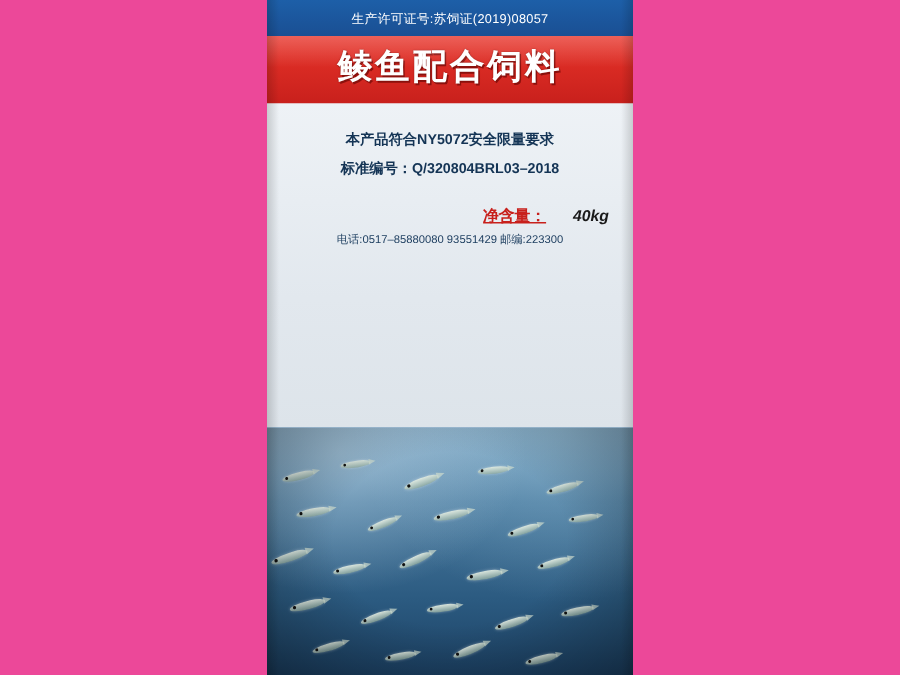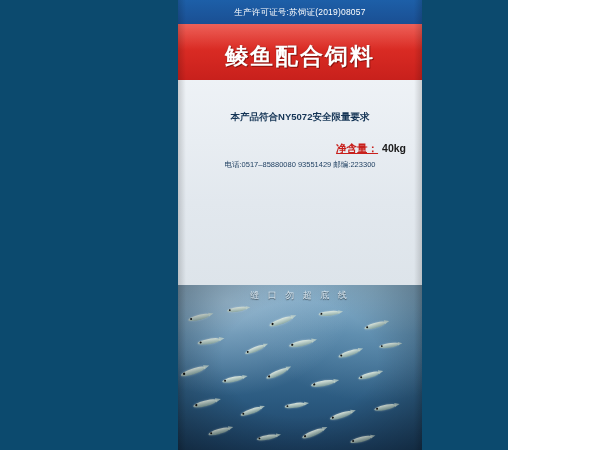--- a/index.html
+++ b/index.html
@@ -5,23 +5,23 @@
   html, body {
     margin: 0;
     padding: 0;
     width: 600px;
     height: 450px;
     background: #ffffff;
     font-family: "Liberation Sans", sans-serif;
   }
   #stage {
     position: relative;
-    width: 508px;
+    width: 600px;
     height: 450px;
-    background: #0c4a6e;
+    background: #ec4899;
     overflow: hidden;
   }
   
   #bag {
     position: absolute;
     left: 178px;
     top: 0;
     width: 244px;
     height: 450px;
     background: #e8edf2;
@@ -36,21 +36,21 @@
     font-size: 8.5px;
     text-align: center;
     padding: 7px 2px 7px 2px;
     letter-spacing: 0.2px;
     line-height: 1.2;
   }
   
   .title-band {
     position: relative;
     background: linear-gradient(#e8342a, #c8201c);
-    padding: 20px 4px 11px 4px;
+    padding: 9px 4px 11px 4px;
     text-align: center;
   }
   .title-band .title-text {
     font-family: "DejaVu Sans", sans-serif;
     font-size: 23px;
     font-weight: bold;
     color: #ffffff;
     letter-spacing: 2px;
     text-shadow: 0 0 1px #7a0d0a, 1px 1px 0 #8d120e;
     line-height: 1.1;
@@ -59,21 +59,21 @@
     position: absolute;
     left: 0; right: 0; top: 0;
     height: 45%;
     background: linear-gradient(rgba(255,255,255,0.22), rgba(255,255,255,0));
     pointer-events: none;
   }
   
   .body-area {
     flex: 1;
     background: linear-gradient(#eef2f6, #e2e8ee 60%, #dde4ea);
-    padding: 28px 10px 6px 10px;
+    padding: 16px 10px 6px 10px;
     text-align: center;
     color: #12314f;
     position: relative;
   }
   .std-line {
     font-size: 9.5px;
     color: #143455;
     line-height: 1.9;
     font-weight: bold;
   }
@@ -81,21 +81,21 @@
     font-weight: bold;
   }
   .weight-line {
     margin-top: 15px;
     text-align: right;
     padding-right: 6px;
     font-size: 10.5px;
     font-weight: bold;
   }
   .weight-label { color: #c8201c; text-decoration: underline; }
-  .weight-value { color: #1a1a1a; margin-left: 4px; }
+  .weight-value { color: #1a1a1a; margin-left: 18px; font-style: italic; }
   .company {
     margin-top: 14px;
     font-size: 11px;
     font-weight: bold;
     color: #12355a;
     letter-spacing: 0.2px;
   }
   .addr {
     margin-top: 5px;
     font-size: 7.5px;
@@ -195,20 +195,21 @@
 
     <div class="license-bar">生产许可证号:苏饲证(2019)08057</div>
 
     <div class="title-band">
       <div class="band-shine"></div>
       <div class="title-text">鲮鱼配合饲料</div>
     </div>
 
     <div class="body-area">
       <div class="std-line">本产品符合NY5072安全限量要求</div>
+      <div class="std-line small">标准编号：Q/320804BRL03–2018</div>
 
       <div class="weight-line">
         <span class="weight-label">净含量：</span><span class="weight-value">40kg</span>
       </div>
 
       <div class="tel">电话:0517–85880080  93551429  邮编:223300</div>
     </div>
 
     <div class="photo">
       <div class="water"></div>
@@ -231,21 +232,20 @@
         <div class="fish" style="left:16px;  top:116px; transform:rotate(-14deg) scale(1.1);"></div>
         <div class="fish" style="left:62px;  top:124px; transform:rotate(-20deg) scale(1.0);"></div>
         <div class="fish" style="left:106px; top:118px; transform:rotate(-8deg) scale(0.95);"></div>
         <div class="fish" style="left:152px; top:128px; transform:rotate(-18deg) scale(1.05);"></div>
         <div class="fish" style="left:196px; top:120px; transform:rotate(-12deg) scale(1.0);"></div>
         <div class="fish" style="left:30px;  top:144px; transform:rotate(-16deg) scale(1.0);"></div>
         <div class="fish" style="left:78px;  top:150px; transform:rotate(-10deg) scale(0.95);"></div>
         <div class="fish" style="left:124px; top:146px; transform:rotate(-22deg) scale(1.05);"></div>
         <div class="fish" style="left:172px; top:152px; transform:rotate(-14deg) scale(1.0);"></div>
       </div>
-      <div class="seam-text">缝 口 勿 超 底 线</div>
       <div class="vignette"></div>
     </div>
 
     <div class="edge-left"></div>
     <div class="edge-right"></div>
   </div>
 
 </div>
 
 </body></html>

